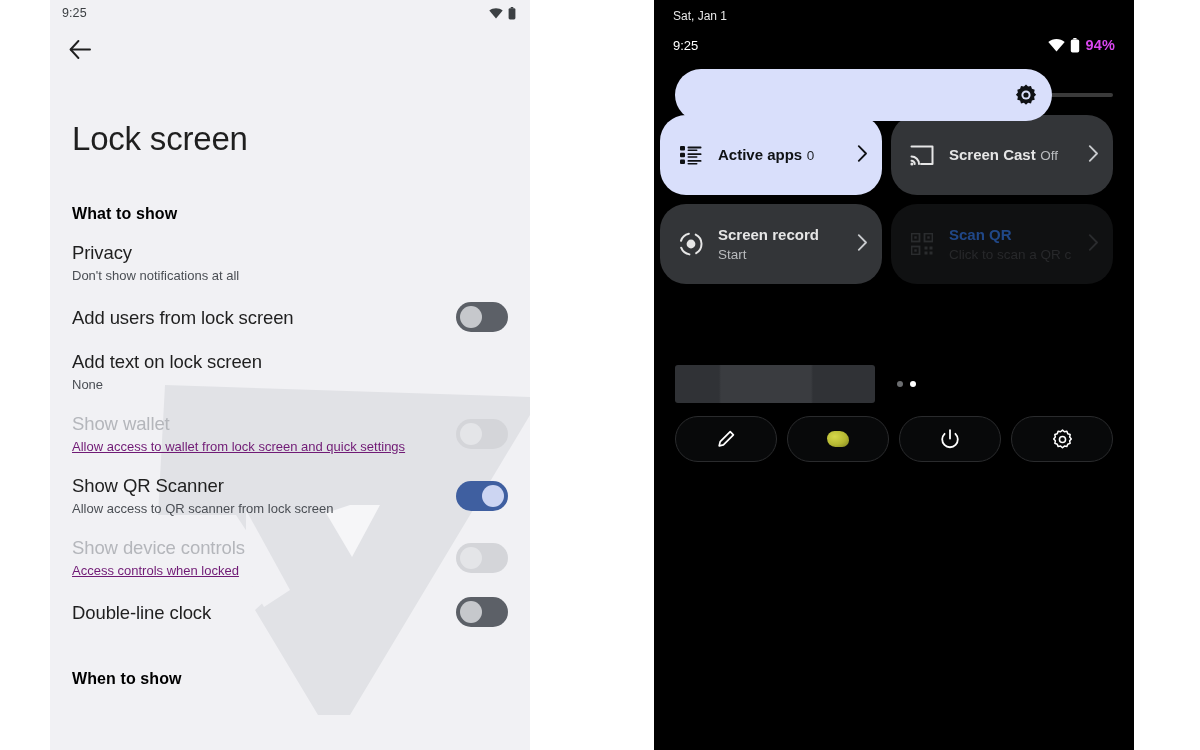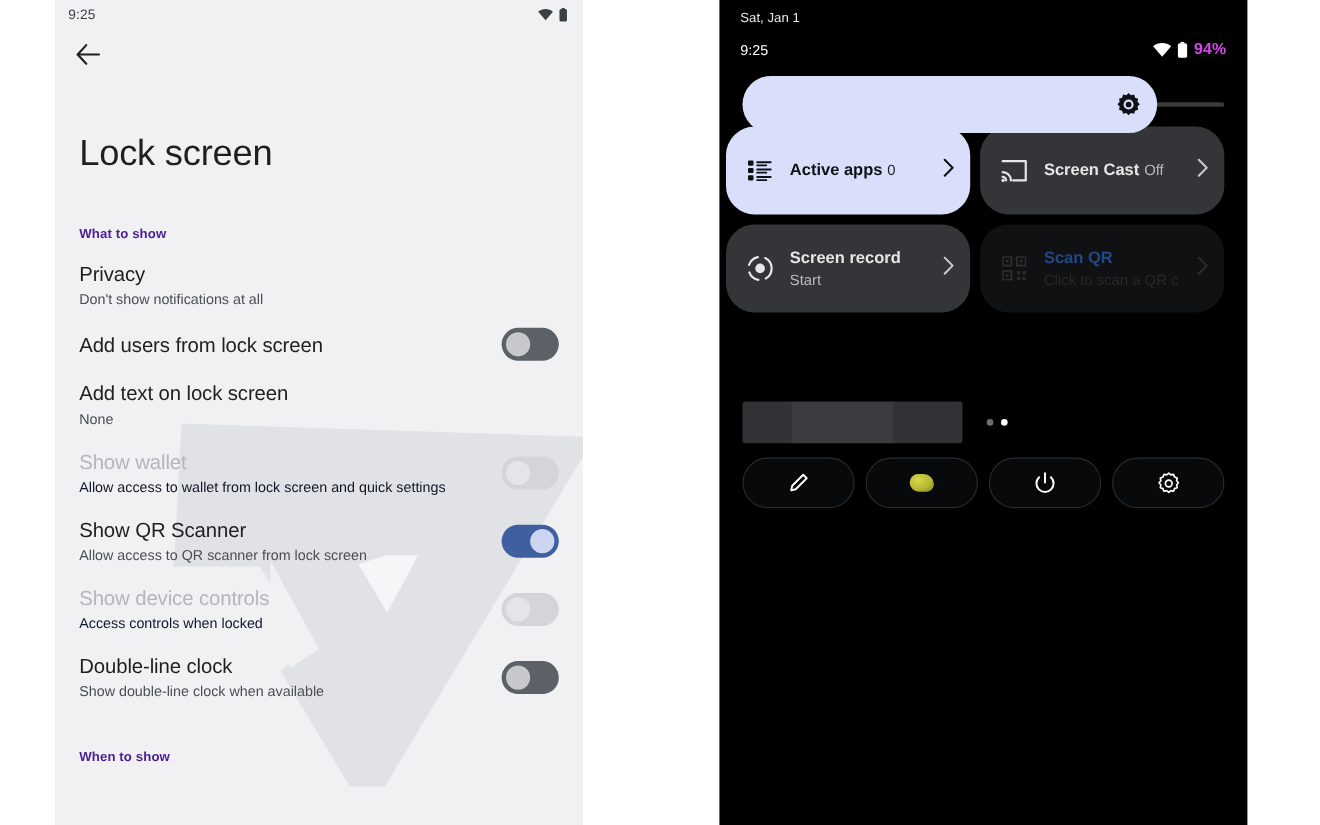--- a/index.html
+++ b/index.html
@@ -34,36 +34,36 @@
   .back-btn { width: 32px; height: 32px; display: flex; align-items: center; justify-content: center; cursor: pointer; }
 
   .l-title {
     position: relative; z-index: 2;
     font-size: 33px; font-weight: 400; color: #1f1f1f;
     padding: 48px 0 0 22px; letter-spacing: -0.2px;
   }
 
   .section-head {
     position: relative; z-index: 2;
-    font-size: 12px; font-weight: 700; color: #4c1d95;
+    font-size: 16px; font-weight: 700; color: #000000;
     padding: 47px 0 0 22px; letter-spacing: .1px;
   }
 
   .settings-list { position: relative; z-index: 2; padding: 0 0 0 0; }
 
   .s-row {
     position: relative;
     display: flex; align-items: center; justify-content: flex-start;
     padding: 17px 22px 0 22px; min-height: 44px;
   }
   .s-texts { flex: 1 1 auto; min-width: 0; }
   .s-title { font-size: 18.5px; color: #1f1f1f; font-weight: 400; line-height: 25px; letter-spacing: -0.1px; }
   .s-sub   { font-size: 13px; color: #4a4e54; line-height: 19px; margin-top: 1px; }
   .s-row.dim .s-title { color: #b4b6bb; }
-  .s-row.dim .s-sub   { color: #0f172a; }
+  .s-row.dim .s-sub   { color: #701a75; text-decoration: underline; }
 
   
   .toggle { position: relative; width: 52px; height: 30px; border-radius: 16px; flex: 0 0 auto; cursor: pointer; margin-left: 14px; }
   .toggle .knob { position: absolute; top: 4px; width: 22px; height: 22px; border-radius: 50%; }
   .toggle.off { background: #5c6067; }
   .toggle.off .knob { left: 4px; background: #c6c8cc; }
   .toggle.on  { background: #3f5fa0; }
   .toggle.on  .knob { right: 4px; background: #ccd5f2; }
   .toggle.disabled { background: #d4d5d9; }
   .toggle.disabled .knob { left: 4px; background: #e4e5e8; }
@@ -224,21 +224,20 @@
           <div class="s-sub">Access controls when locked</div>
         </div>
         <div class="toggle disabled">
             <div class="knob"></div>
           </div>
       </div>
 
       <div class="s-row">
         <div class="s-texts">
           <div class="s-title">Double-line clock</div>
-          <div class="s-sub">Show double-line clock when available</div>
         </div>
         <div class="toggle off">
             <div class="knob"></div>
           </div>
       </div>
 
     </div>
 
     <div class="section-head bottom">When to show</div>
   </div>

